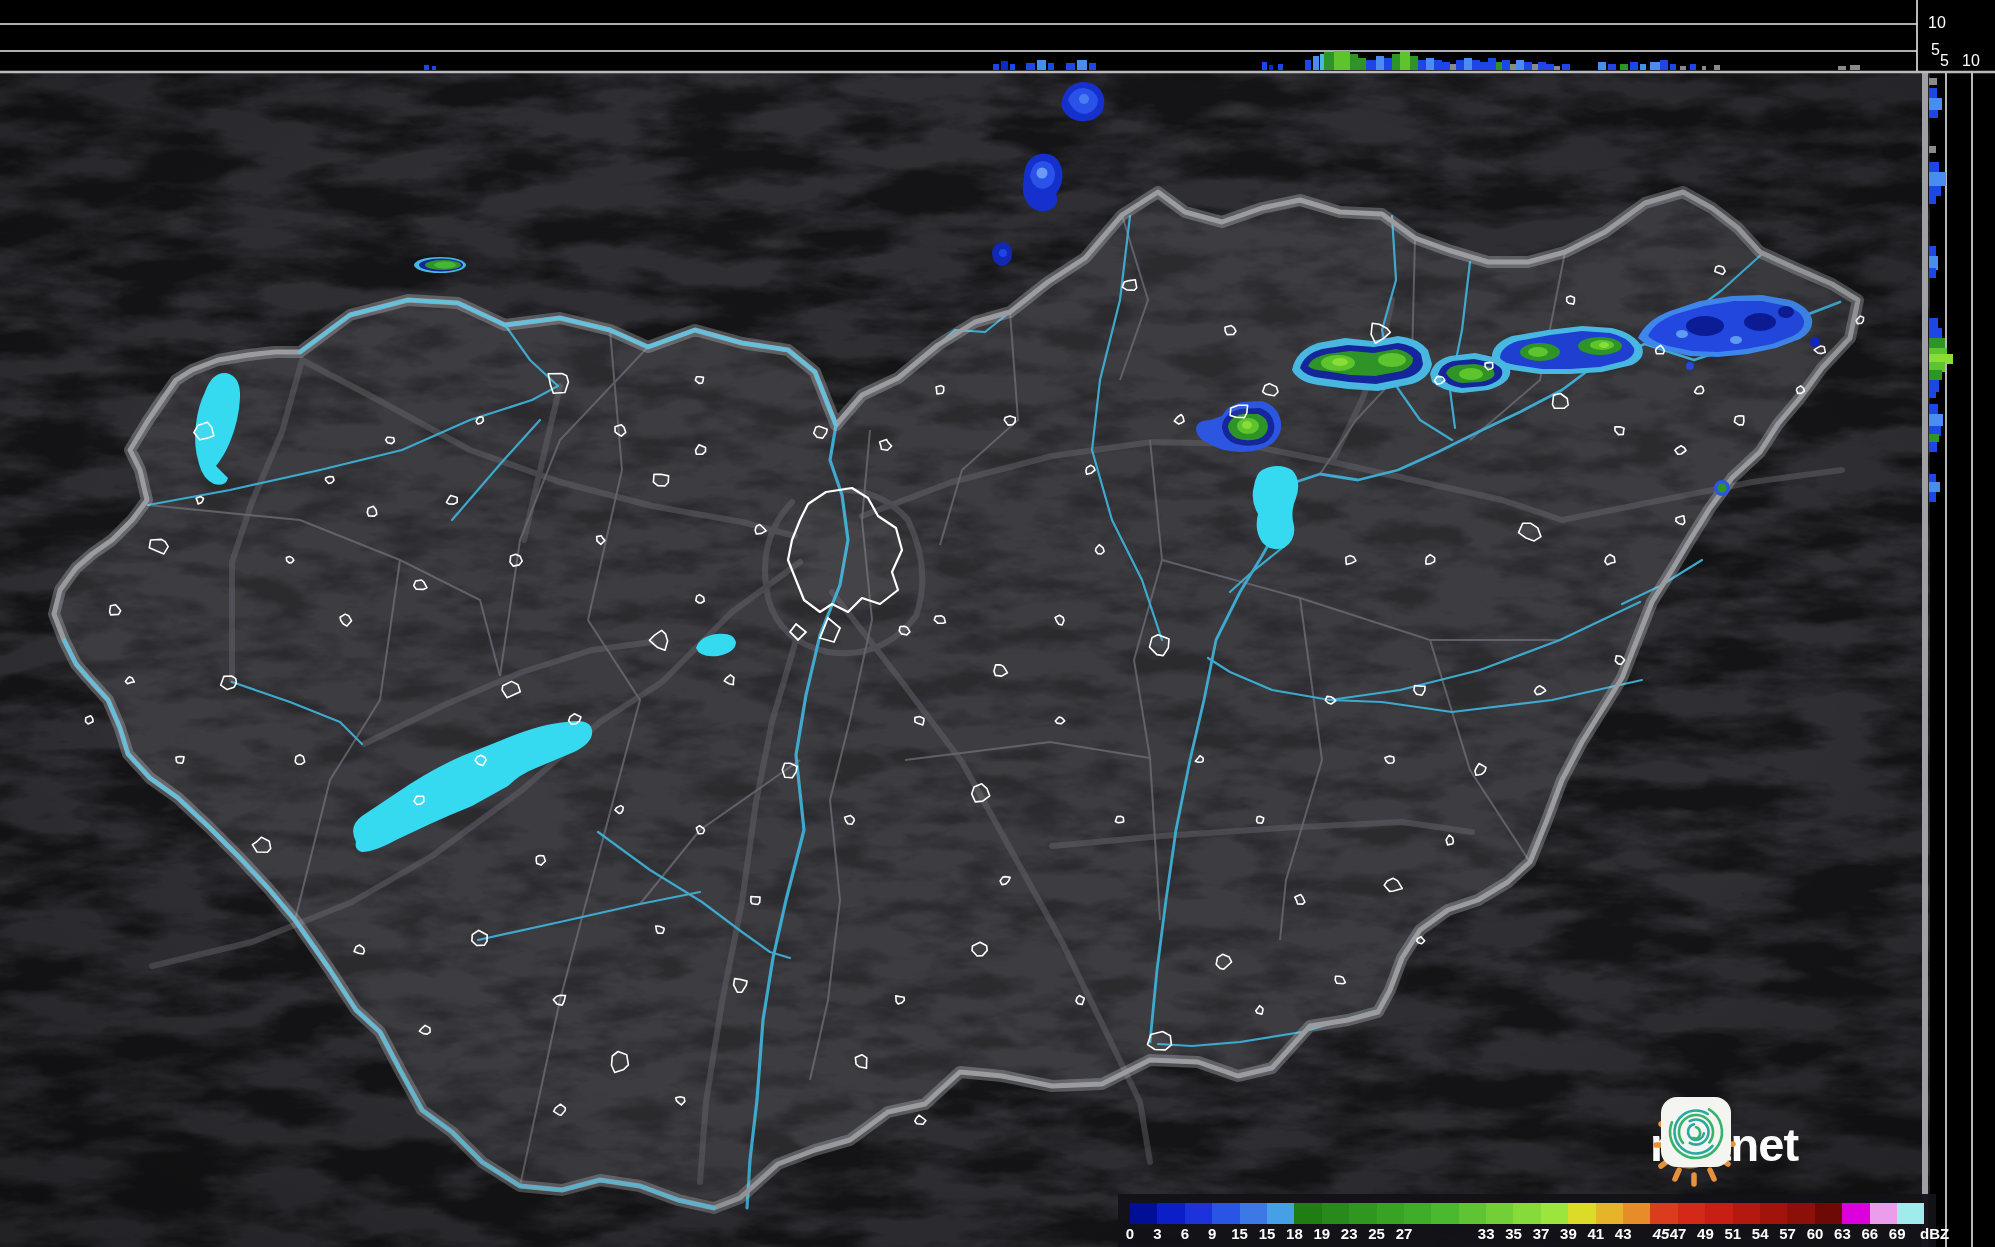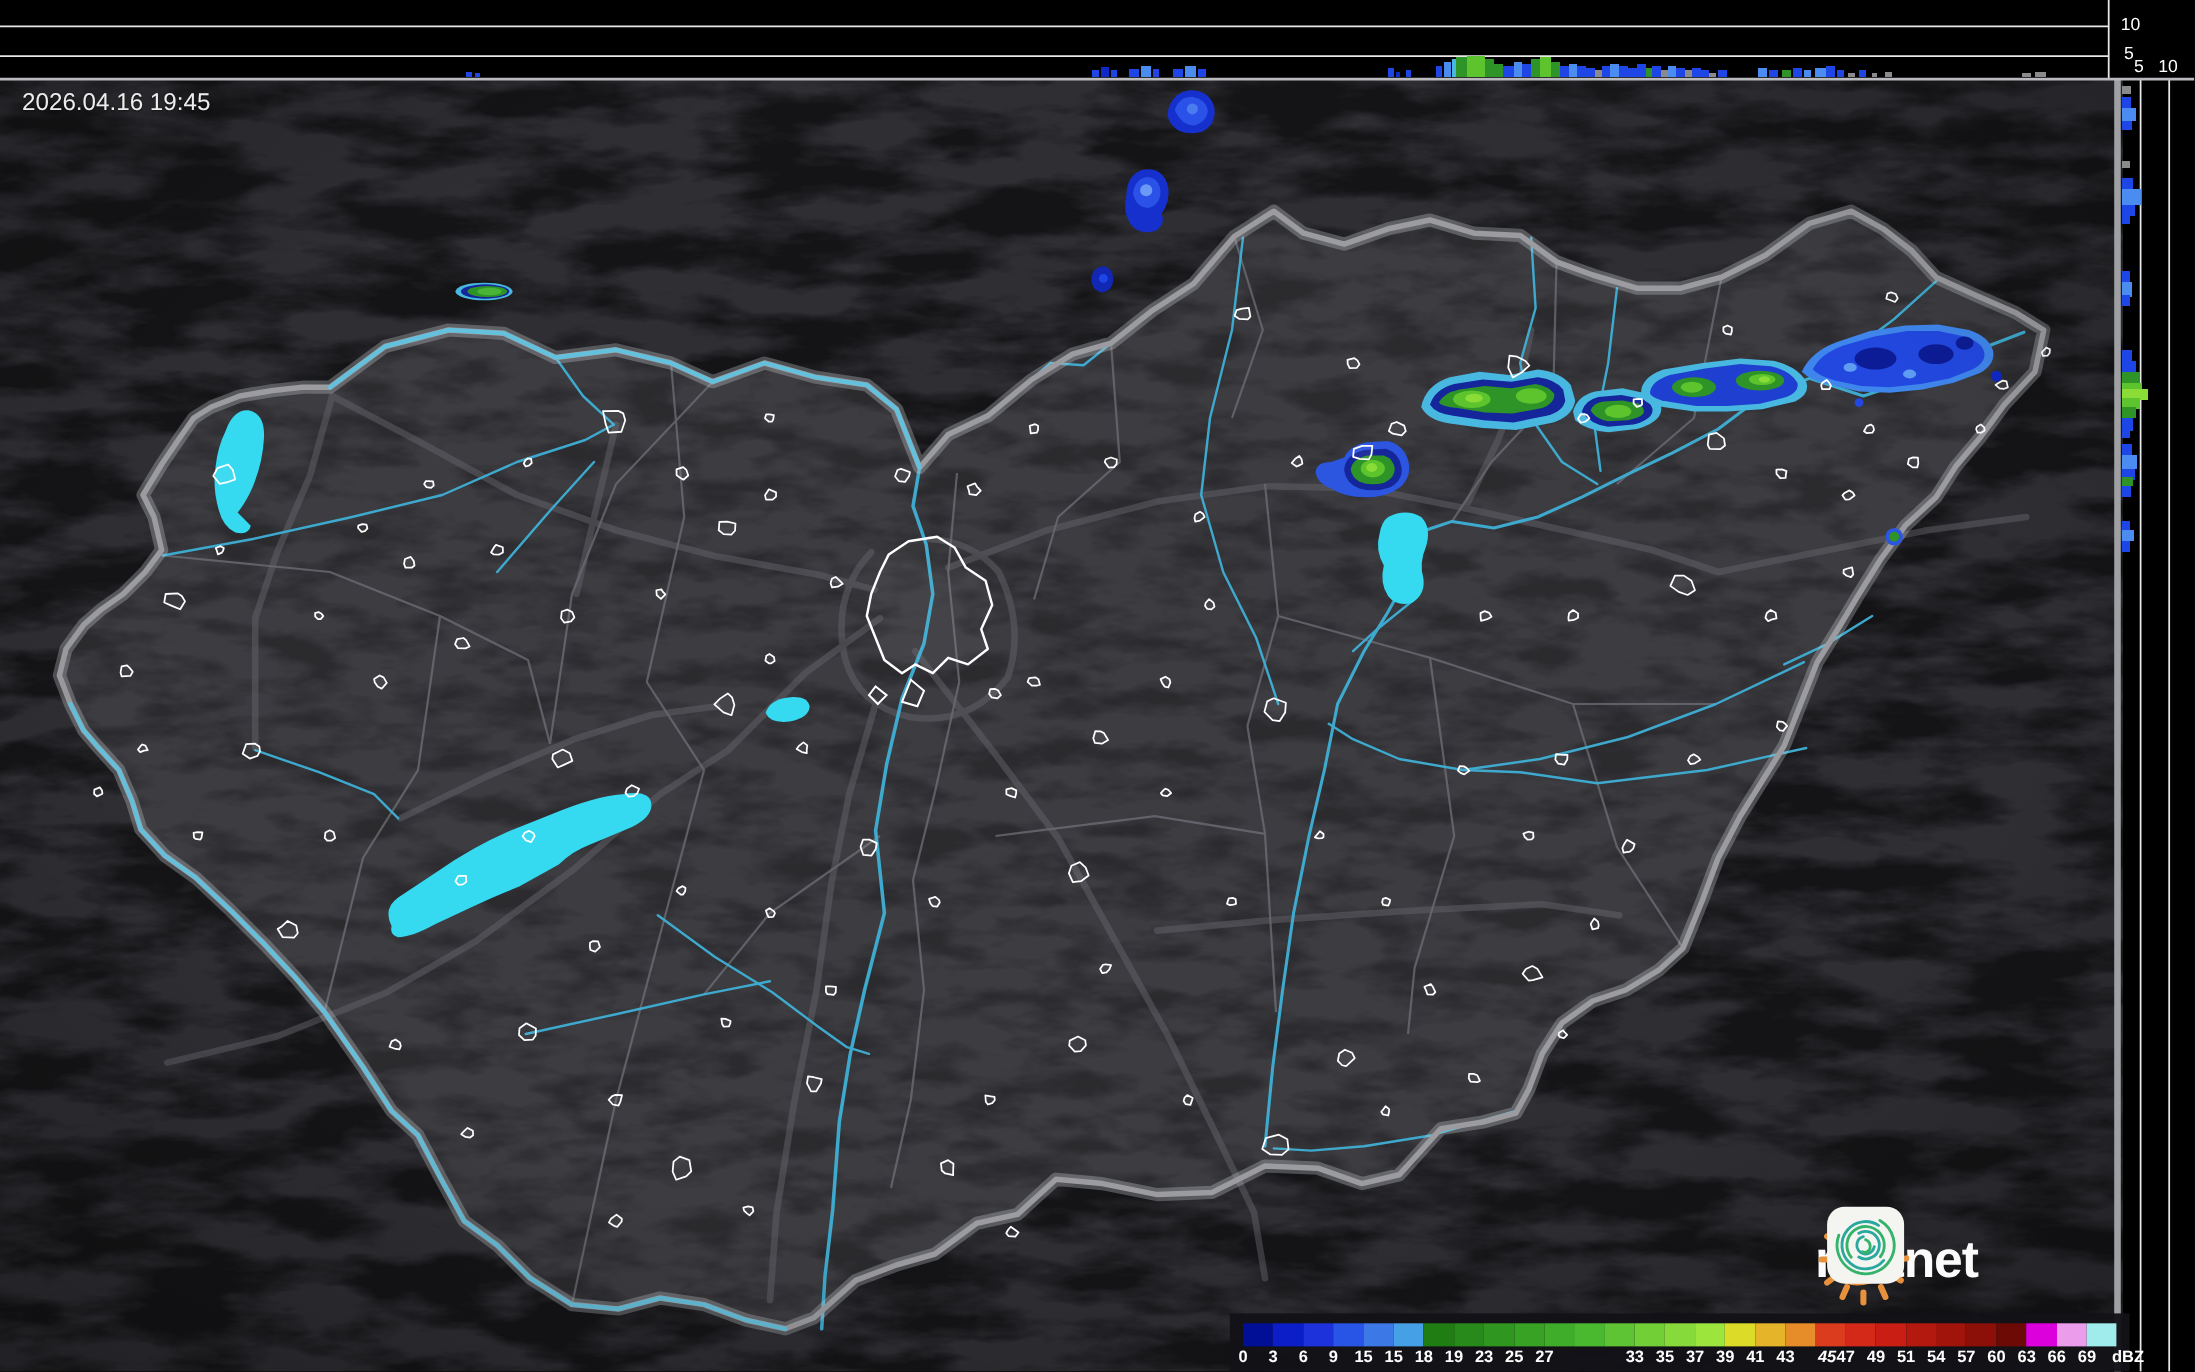--- a/index.html
+++ b/index.html
@@ -412,21 +412,20 @@
           <rect x="1929" y="474" width="7" height="8" fill="#1e46e6"></rect>
           <rect x="1929" y="482" width="11" height="10" fill="#4a8cf0"></rect>
           <rect x="1929" y="492" width="7" height="10" fill="#1e46e6"></rect>
         </g>
   </g>
 
   <line x1="0" y1="72" x2="1995" y2="72" stroke="#b9babd" stroke-width="2.5"></line>
 </svg>
 
 <div class="hdr">
-  <div class="stamp">2026.04.16 19:45</div>
 </div>
 
 <span class="axis-label" style="left:1928px;top:14px">10</span>
 <span class="axis-label" style="left:1931px;top:41px">5</span>
 <span class="axis-label" style="left:1940px;top:52px">5</span>
 <span class="axis-label" style="left:1962px;top:52px">10</span>
 
 <div class="scalebox">
   <div class="scalebar" id="scalebar">
         <div class="seg" style="width: 27.4px; background: rgb(0, 15, 150);"></div>

